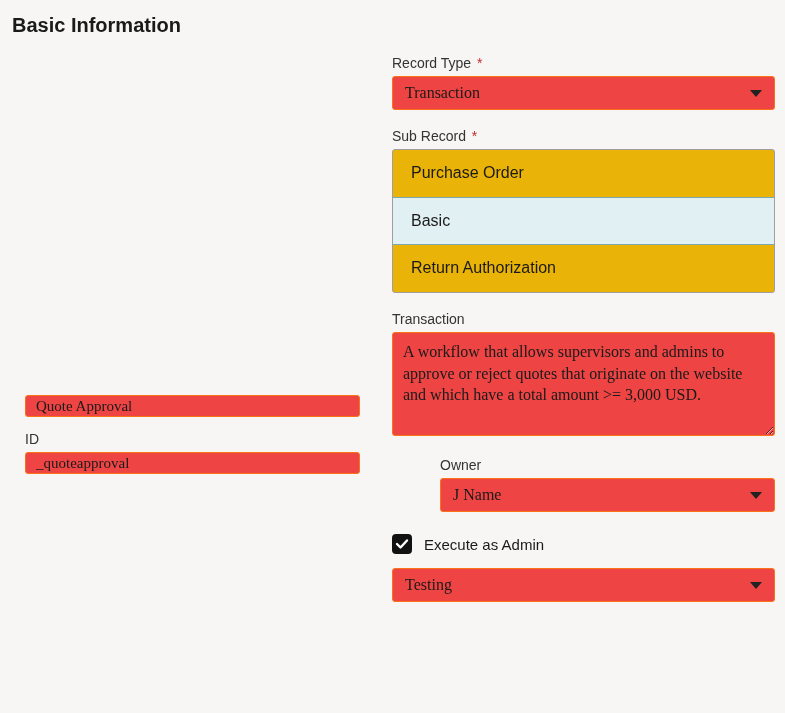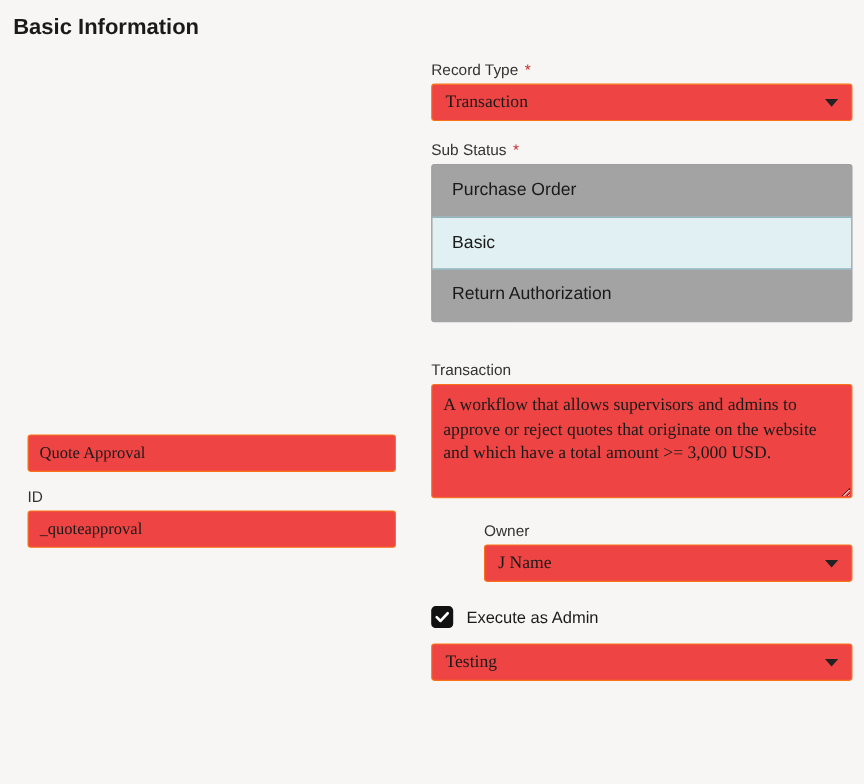--- a/index.html
+++ b/index.html
@@ -42,21 +42,21 @@
   input[type=text], .select-box, textarea {
     width: 100%;
     font-family: Liberation Serif, serif;
     font-size: 15px;
     border: 1px solid #f97316;
     border-radius: 3px;
     background: #ef4444;
     color: #1a1a1a;
   }
   input[type=text] {
-    height: 34px;
+    height: 22px;
     padding: 0 10px;
   }
   .select-box {
     height: 34px;
     display: flex;
     align-items: center;
     justify-content: space-between;
     padding: 0 10px 0 12px;
     cursor: pointer;
   }
@@ -64,23 +64,23 @@
   .caret {
     width: 0; height: 0;
     border-left: 6px solid transparent;
     border-right: 6px solid transparent;
     border-top: 7px solid #222;
     margin-right: 2px;
   }
   .listbox {
     border: 1px solid #9e9e9e;
     border-radius: 3px;
-    background: #a3a3a3;
+    background: #eab308;
     overflow: hidden;
-    margin-bottom: 35px;
+    margin-bottom: 18px;
   }
   .listbox .opt {
     padding: 14px 18px;
     font-size: 16px;
     cursor: pointer;
     border-bottom: 1px solid transparent;
   }
   .listbox .opt.selected {
     background: #e1f0f3;
     border-top: 1px solid #7aa7b3;
@@ -139,21 +139,21 @@
         <span class="req">*</span>
       </label>
       <div class="select-box">
         <span class="sv">Transaction</span>
         <span class="caret"></span>
       </div>
     </div>
 
     <div class="field" style="margin-top:18px;">
       <label class="field-label">
-        <span>Sub Status</span>
+        <span>Sub Record</span>
         <span class="req">*</span>
       </label>
       <div class="listbox" id="subtypes-list">
           <div class="opt">Purchase Order</div>
           <div class="opt selected">Basic</div>
           <div class="opt">Return Authorization</div>
         </div>
     </div>
 
     <div class="field">

